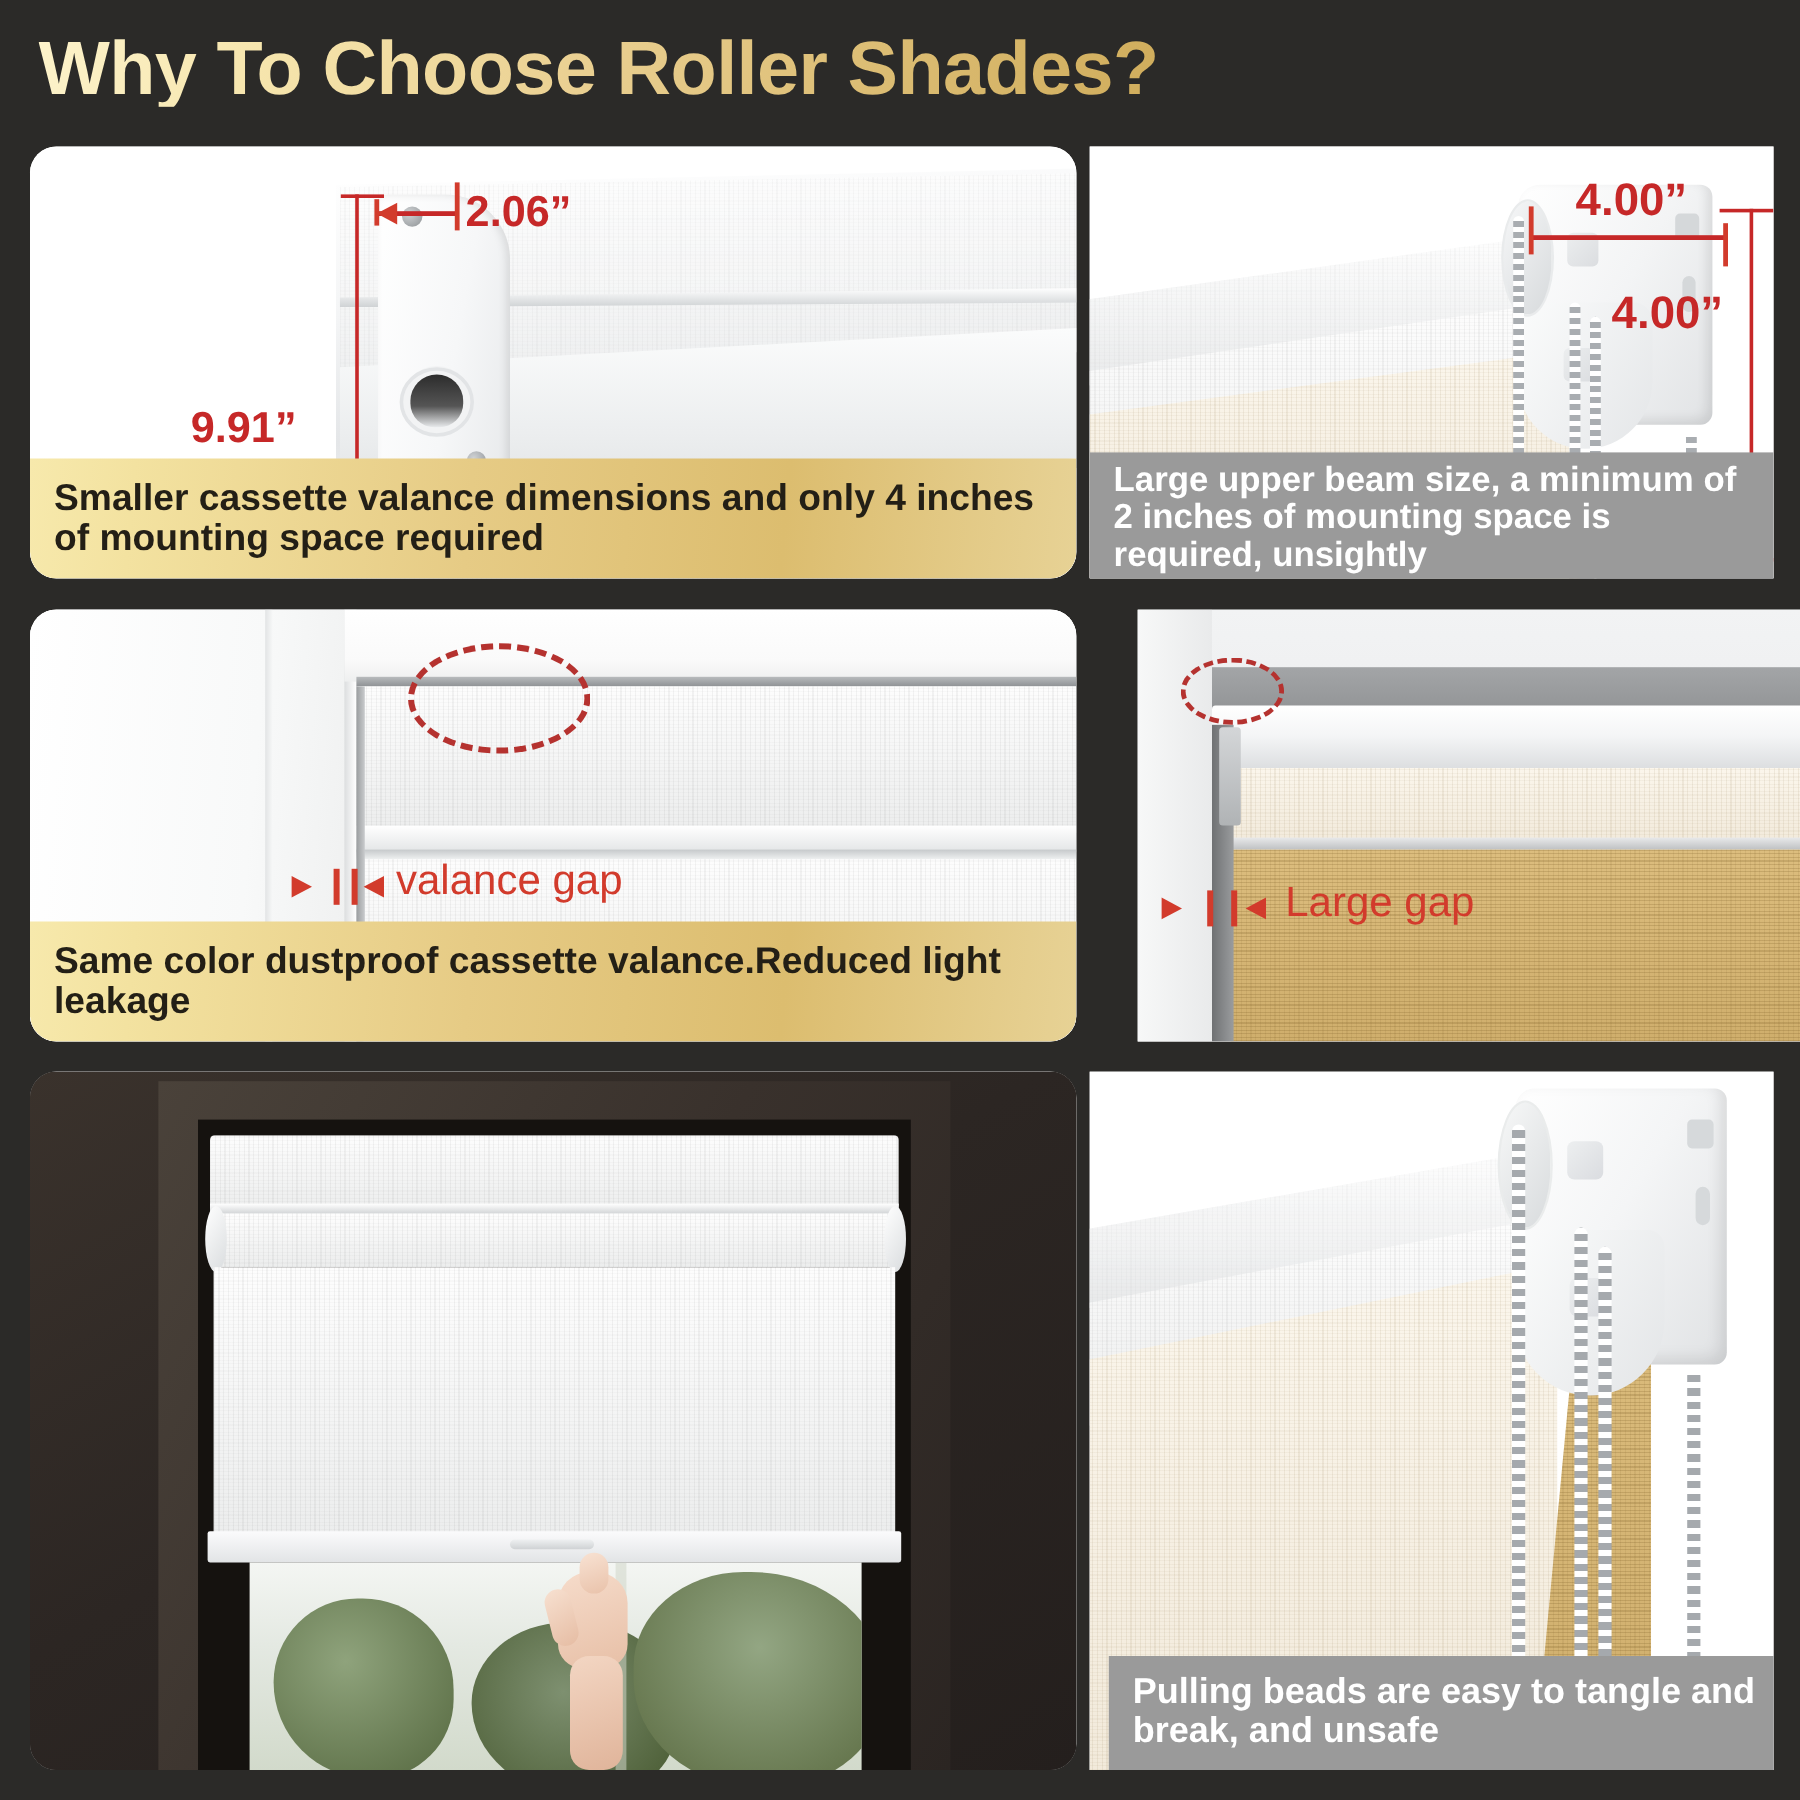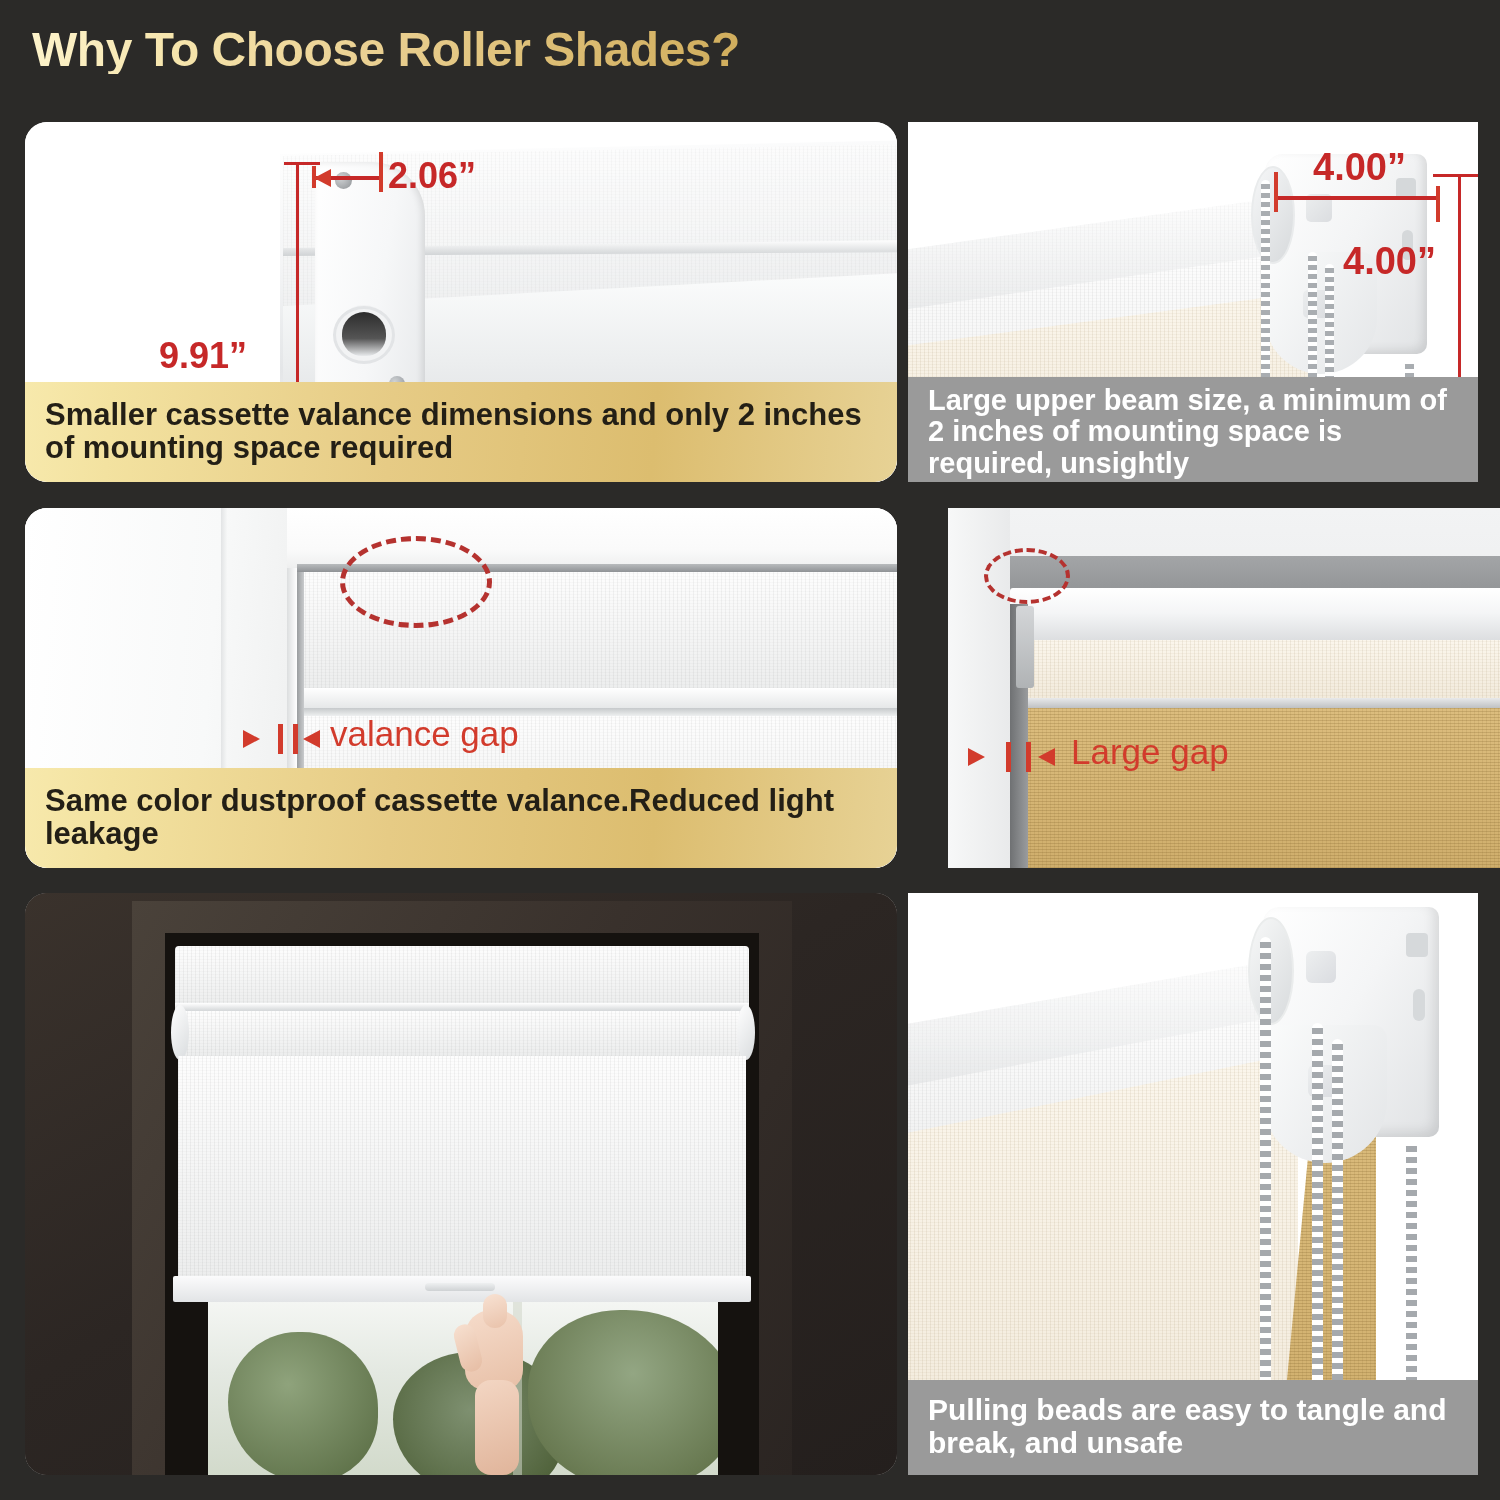--- a/index.html
+++ b/index.html
@@ -8,21 +8,21 @@
     background:#2b2a28;
     font-family:"Liberation Sans", sans-serif;
     overflow:hidden;
     position:relative;
   }
 
   
   #title-bar { position:absolute; left:0; top:0; width:1500px; height:118px; }
   #page-title {
     position:absolute; left:32px; top:26px;
-    font-size:48px; font-weight:bold; letter-spacing:-0.5px;
+    font-size:63px; font-weight:bold; letter-spacing:-0.5px;
     line-height:1;
     background:linear-gradient(100deg,#fdf1c4 0%,#f5e2a8 18%,#e8cf8d 45%,#d9b96a 72%,#cba košt 100%);
     background:linear-gradient(100deg,#fdf3cb 0%,#f6e5ad 20%,#ead092 48%,#dcbd74 74%,#d0ad5c 100%);
     -webkit-background-clip:text; background-clip:text;
     color:transparent;
     -webkit-text-fill-color:transparent;
     text-shadow:none;
     white-space:nowrap;
     text-align:center;
   }
@@ -135,21 +135,21 @@
     <div class="arrow-l" style="left:289px; top:47px;"></div>
     <div class="dimtext" style="left:363px; top:33px; font-size:36px;">2.06”</div>
 
     <div class="dimline" style="left:271px; top:40px; width:3px; height:298px;"></div>
     <div class="dimline" style="left:259px; top:40px; width:36px; height:3px;"></div>
     <div class="dimline" style="left:259px; top:335px; width:36px; height:3px;"></div>
     <div class="dimtext" style="left:134px; top:213px; font-size:36px;">9.91”</div>
   </div>
 
   <div class="caption good" style="height:100px; font-size:31px;">
-    <span>Smaller cassette valance dimensions and only 2 inches of mounting space required</span>
+    <span>Smaller cassette valance dimensions and only 4 inches of mounting space required</span>
   </div>
 </div>
 
 <div class="panel bad" style="left:908px; top:122px; width:570px; height:360px;">
   <div class="photo" style="background:#ffffff;">
 
     <div style="position:absolute; left:-20px; top:70px; width:430px; height:150px;
          clip-path:polygon(0 60px, 100% 0, 100% 72px, 0 132px);
          background:linear-gradient(180deg,#ffffff 0%,#f0f1f2 50%,#dfe1e3 100%);"></div>
     <div class="tex-white" style="position:absolute; left:-20px; top:70px; width:430px; height:150px; opacity:.5;
@@ -375,16 +375,16 @@
     <div style="position:absolute; left:352px; top:44px; width:11px; height:538px;
          background:repeating-linear-gradient(180deg,#ffffff 0 5px,#a5a9ad 5px 11px); border-radius:6px;"></div>
     <div style="position:absolute; left:404px; top:130px; width:11px; height:452px;
          background:repeating-linear-gradient(180deg,#ffffff 0 5px,#a5a9ad 5px 11px); border-radius:6px;"></div>
     <div style="position:absolute; left:424px; top:146px; width:11px; height:436px;
          background:repeating-linear-gradient(180deg,#ffffff 0 5px,#a5a9ad 5px 11px); border-radius:6px;"></div>
     <div style="position:absolute; left:498px; top:248px; width:11px; height:334px;
          background:repeating-linear-gradient(180deg,#ffffff 0 5px,#a5a9ad 5px 11px); border-radius:6px;"></div>
   </div>
 
-  <div class="caption bad" style="height:95px; font-size:30px; align-items:center;">
+  <div class="caption bad" style="height:95px; font-size:30px; align-items:center;margin-left:16px;">
     <span>Pulling beads are easy to tangle and break, and unsafe</span>
   </div>
 </div>
 
 </body></html>

